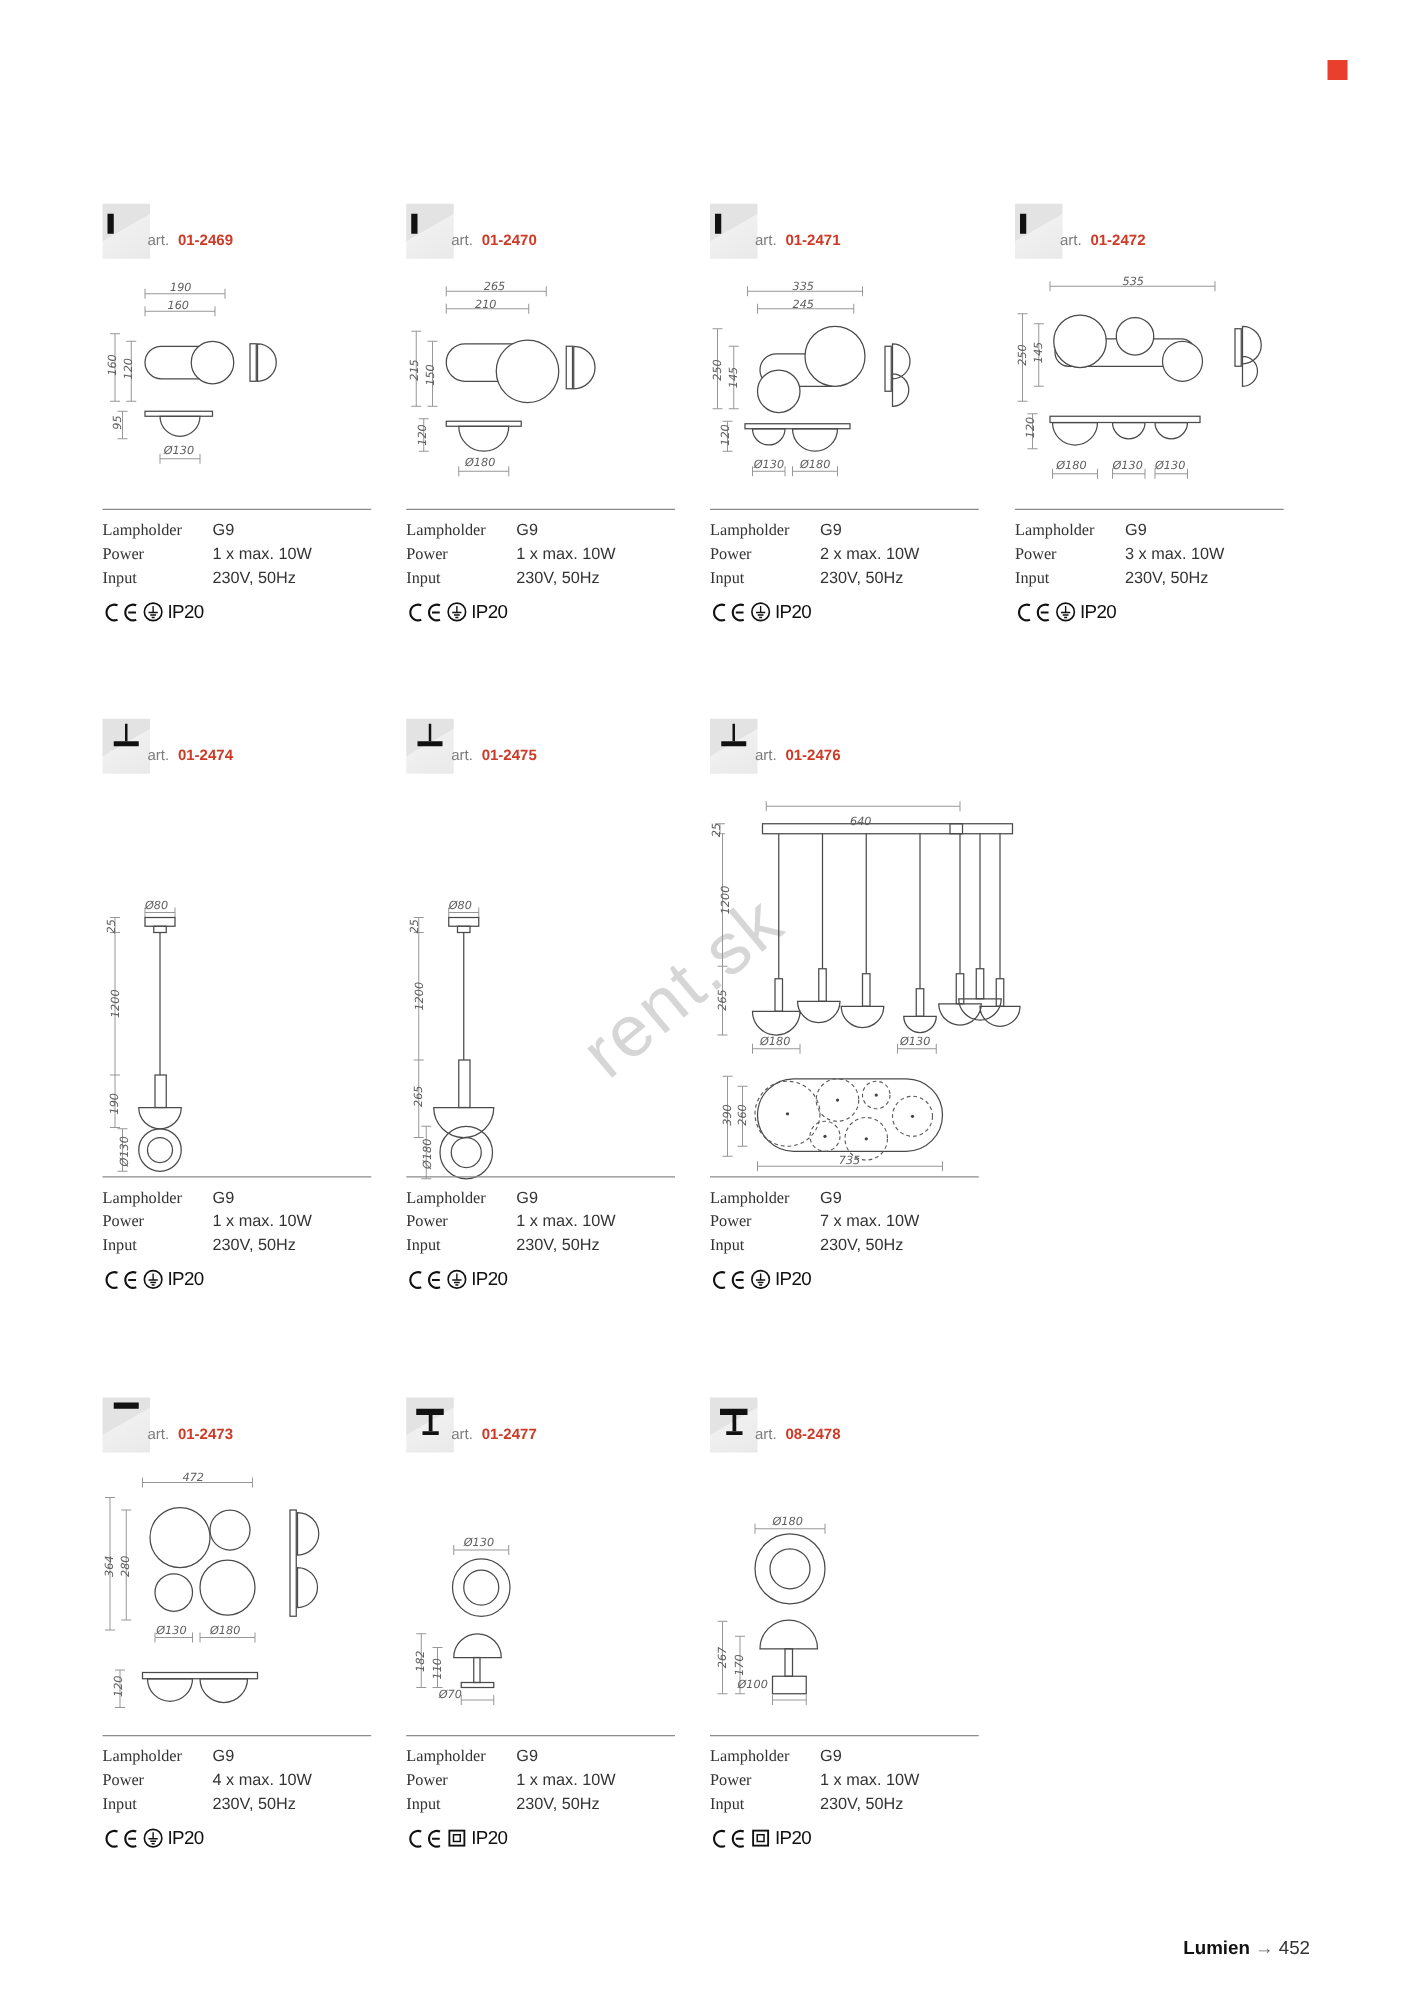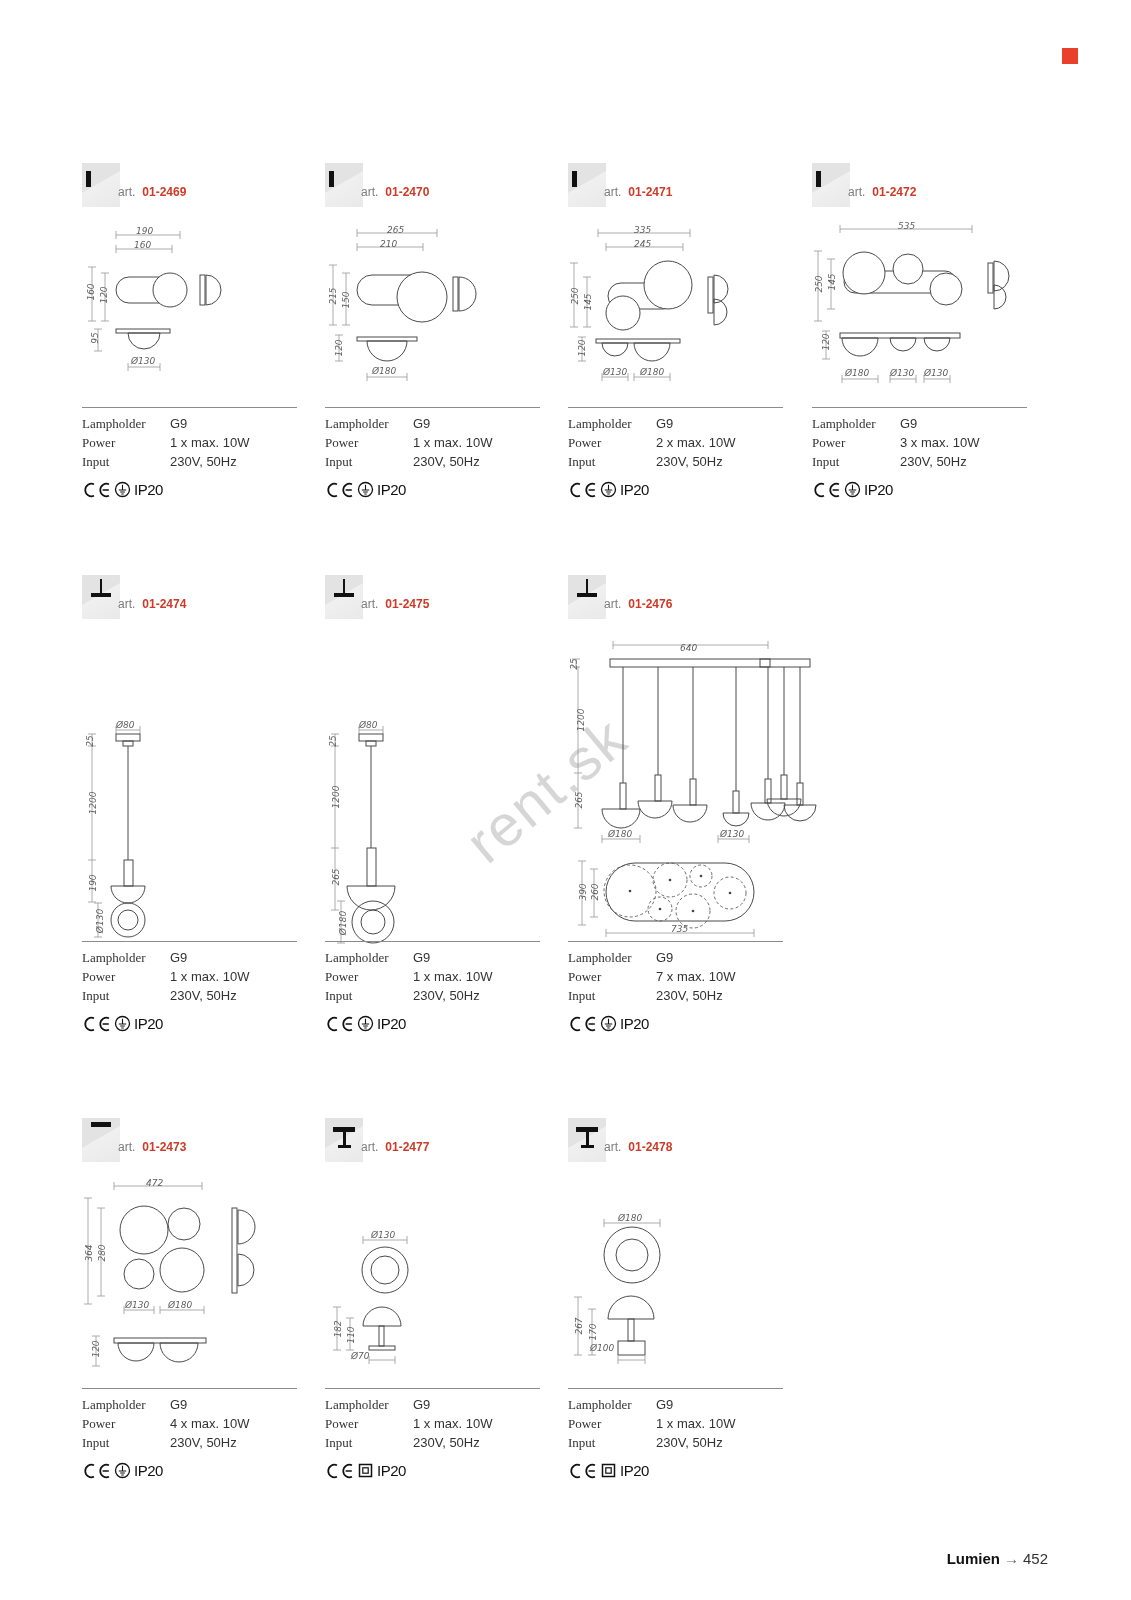--- a/index.html
+++ b/index.html
@@ -415,21 +415,21 @@
       <circle class="dash" cx="133" cy="243" r="11"></circle>
           <circle class="dot" cx="133" cy="243" r="1.3"></circle>
       <circle class="dash" cx="162" cy="260" r="16"></circle>
           <circle class="dot" cx="162" cy="260" r="1.3"></circle>
       <circle class="dash" cx="92" cy="276" r="12"></circle>
           <circle class="dot" cx="92" cy="276" r="1.3"></circle>
       <circle class="dash" cx="125" cy="278" r="17"></circle>
           <circle class="dot" cx="125" cy="278" r="1.3"></circle>
     </svg>
     <i class="d v" style="left:0px;top:26px">25</i>
-    <i class="d" style="left:112px;top:10px">640</i>
+    <i class="d" style="left:112px;top:20px">640</i>
     <i class="d v" style="left:2px;top:82px">1200</i>
     <i class="d v" style="left:2px;top:162px">265</i>
     <i class="d" style="left:40px;top:196px">Ø180</i>
     <i class="d" style="left:152px;top:196px">Ø130</i>
     <i class="d v" style="left:6px;top:254px">390</i>
     <i class="d v" style="left:18px;top:254px">260</i>
     <i class="d" style="left:103px;top:291px">735</i>
   </div>
   <div class="spec">
     <div class="srow">
@@ -567,21 +567,21 @@
   </div>
 </section>
 
 <section class="tile row3" style="left:568px;top:1118px;">
   <div class="pict">
         <i class="pm-tab-bar"></i>
         <i class="pm-tab-stem"></i>
         <i class="pm-tab-base"></i>
       </div>
   <div class="artline">
-    <span class="aw">art.</span><span class="an">01-2478</span>
+    <span class="aw">art.</span><span class="an">08-2478</span>
   </div>
   <div class="drawing" style="top:95px;width:215px;height:152px;">
     <svg width="215" height="152" viewBox="0 0 215 152">
       <path class="dl" d="M36 10h56 M36 6v8 M92 6v8 M10 84v58 M6 84h8 M6 142h8 M24 96v46 M20 96h8 M20 142h8 M50 147h27 M50 143v8 M77 143v8"></path>
       <circle class="s" cx="64" cy="42" r="28"></circle>
       <circle class="s" cx="64" cy="42" r="16"></circle>
       <path class="s" d="M40 106a23 23 0 0 1 46 0z"></path>
       <rect class="s" x="60" y="106" width="6" height="22"></rect>
       <rect class="s" x="50" y="128" width="27" height="14"></rect>
     </svg>

